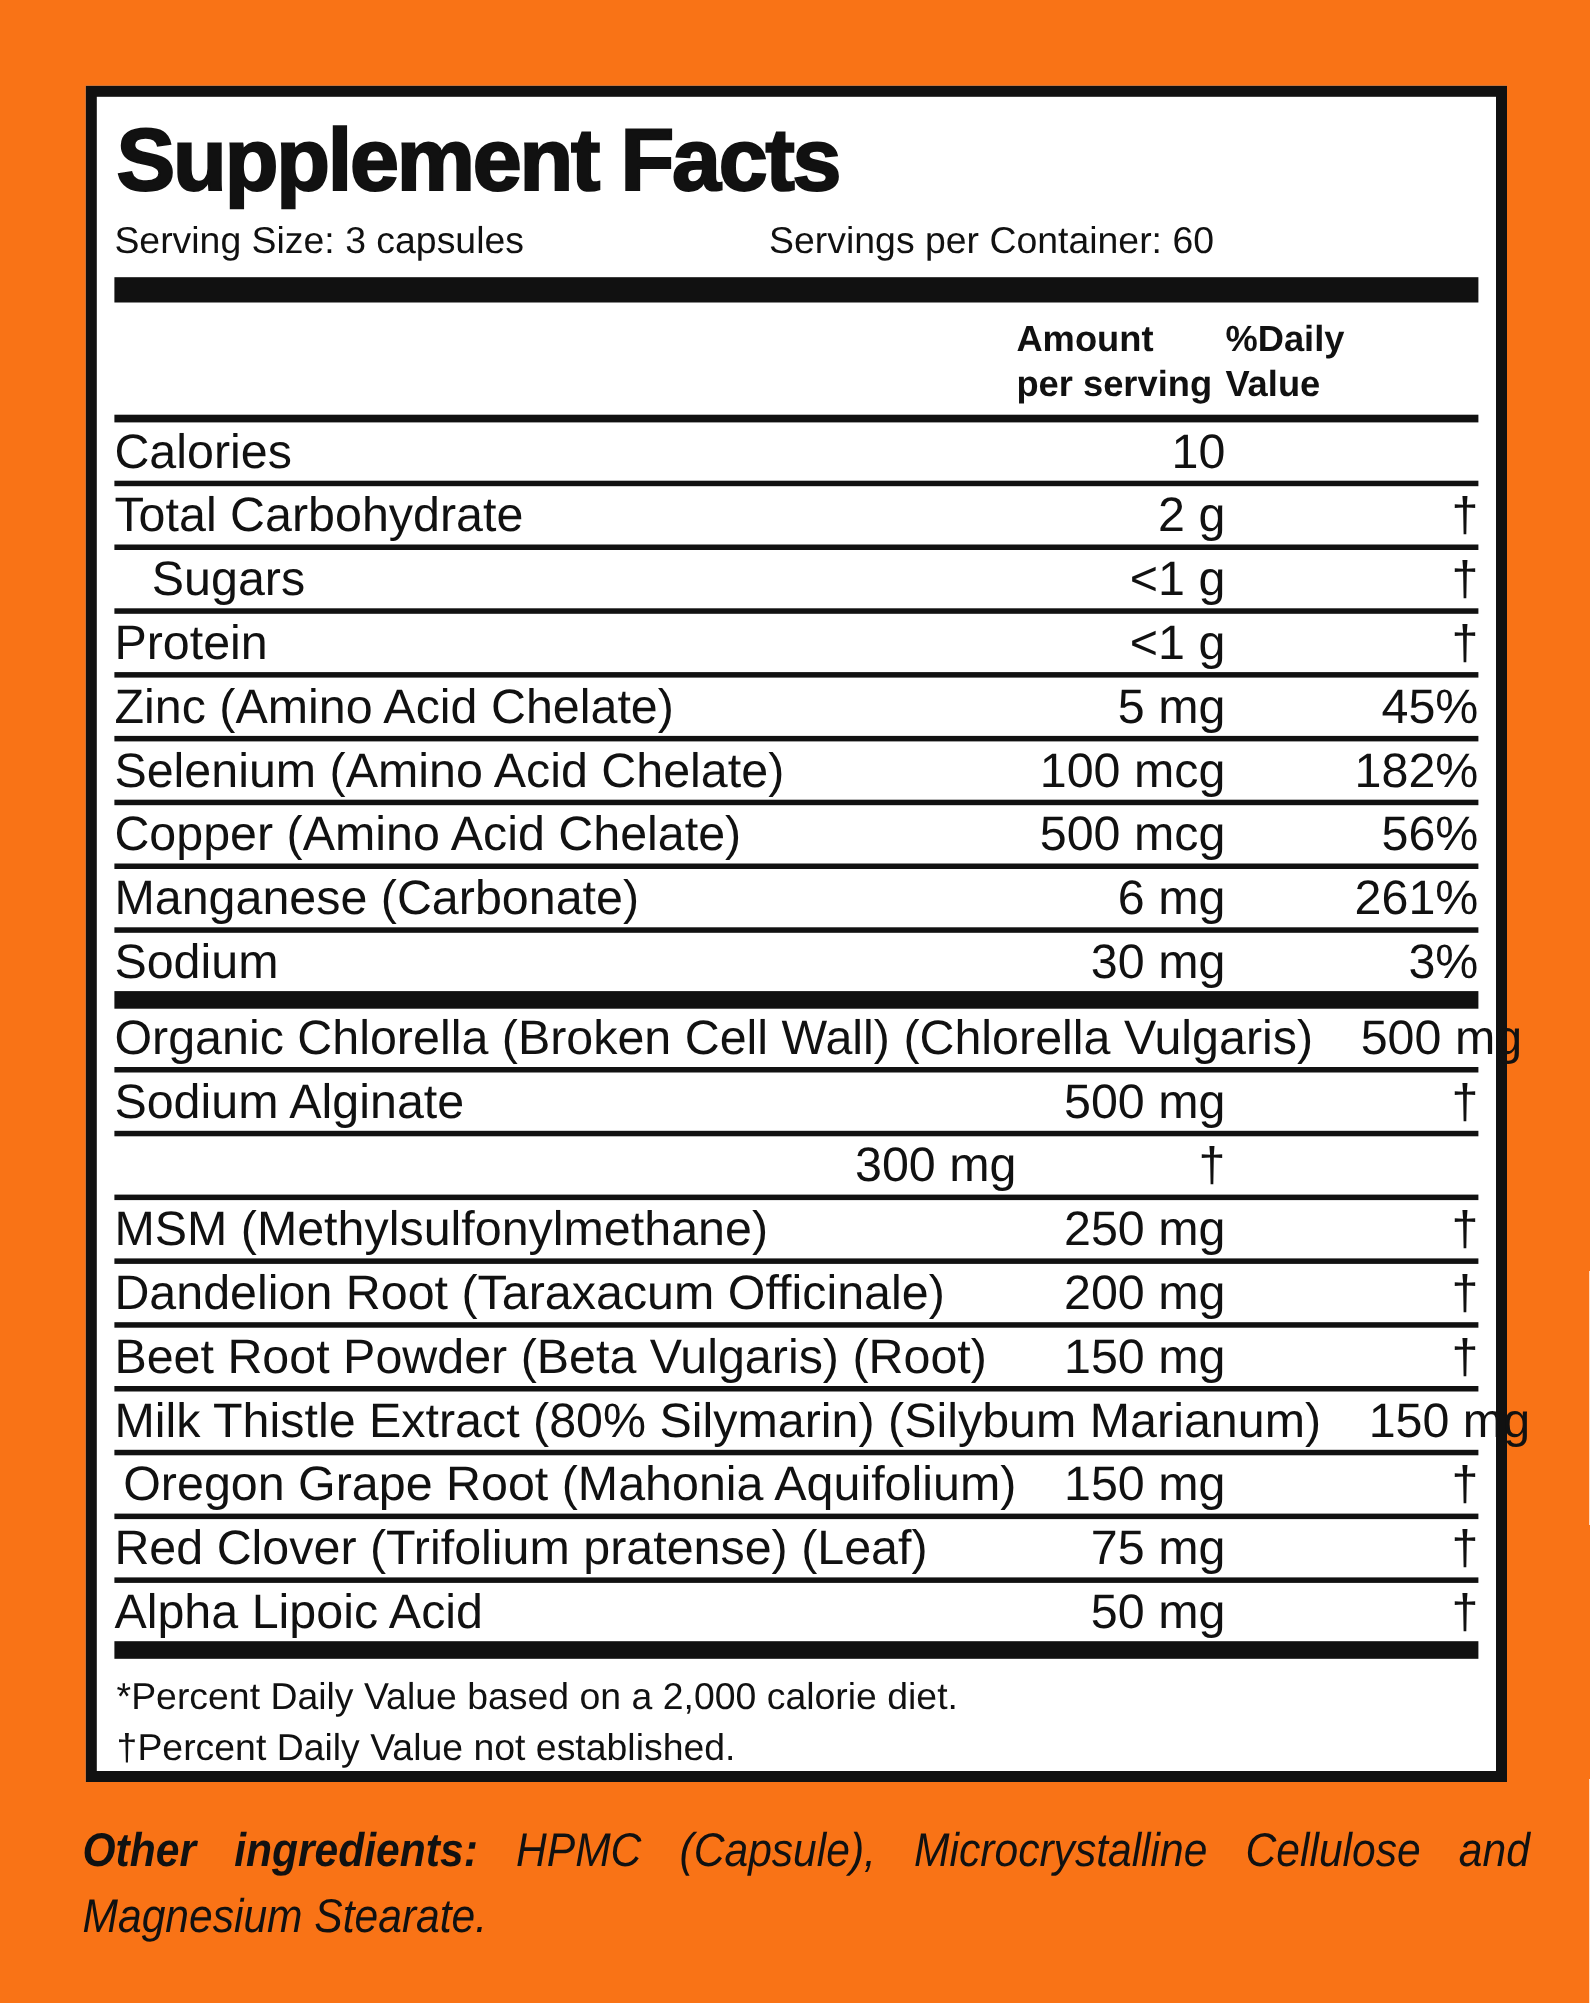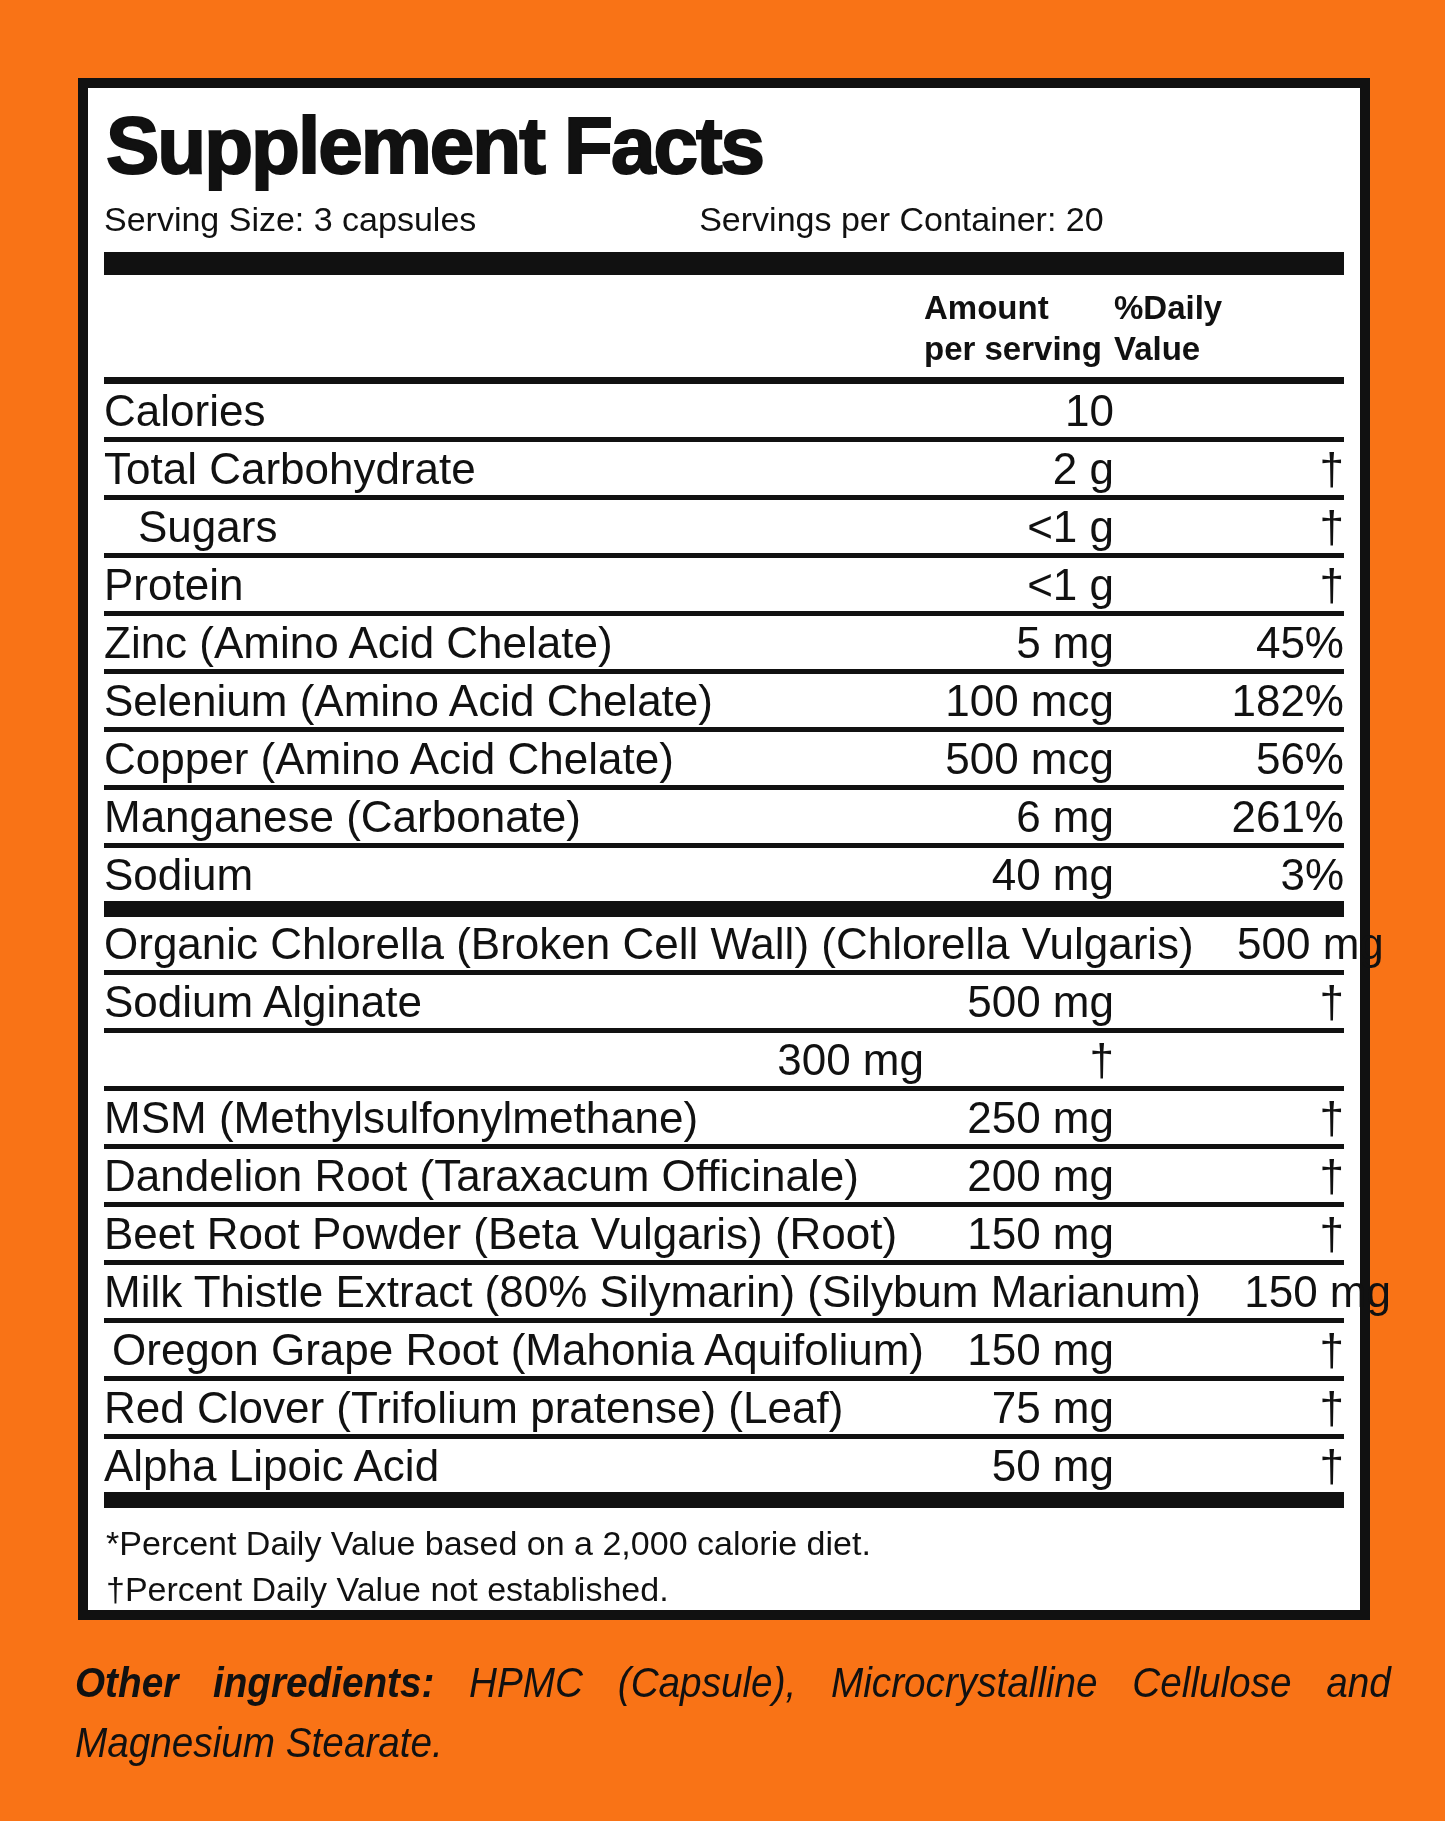--- a/index.html
+++ b/index.html
@@ -84,21 +84,21 @@
 <body>
 
 <div class="page">
 
   <div class="panel">
 
     <div class="title">Supplement Facts</div>
 
     <div class="serving-row">
       <span>Serving Size: 3 capsules</span>
-      <span class="serving-right">Servings per Container: 20</span>
+      <span class="serving-right">Servings per Container: 60</span>
     </div>
 
     <div class="bar bar-thick"></div>
 
     <div class="grid col-headers">
       <div></div>
       <div class="hdr">
         <div>Amount</div>
         <div>per serving</div>
       </div>
@@ -154,21 +154,21 @@
   </div>
 
   <div class="row grid">
     <div class="cell name">Manganese (Carbonate)</div>
     <div class="cell amount">6 mg</div>
     <div class="cell dv">261%</div>
   </div>
 
   <div class="row grid">
     <div class="cell name">Sodium</div>
-    <div class="cell amount">40 mg</div>
+    <div class="cell amount">30 mg</div>
     <div class="cell dv">3%</div>
   </div>
 
   <div class="row grid section-break">
     <div class="cell name">Organic Chlorella (Broken Cell Wall) (Chlorella Vulgaris)</div>
     <div class="cell amount">500 mg</div>
     <div class="cell dv">†</div>
   </div>
 
   <div class="row grid">

